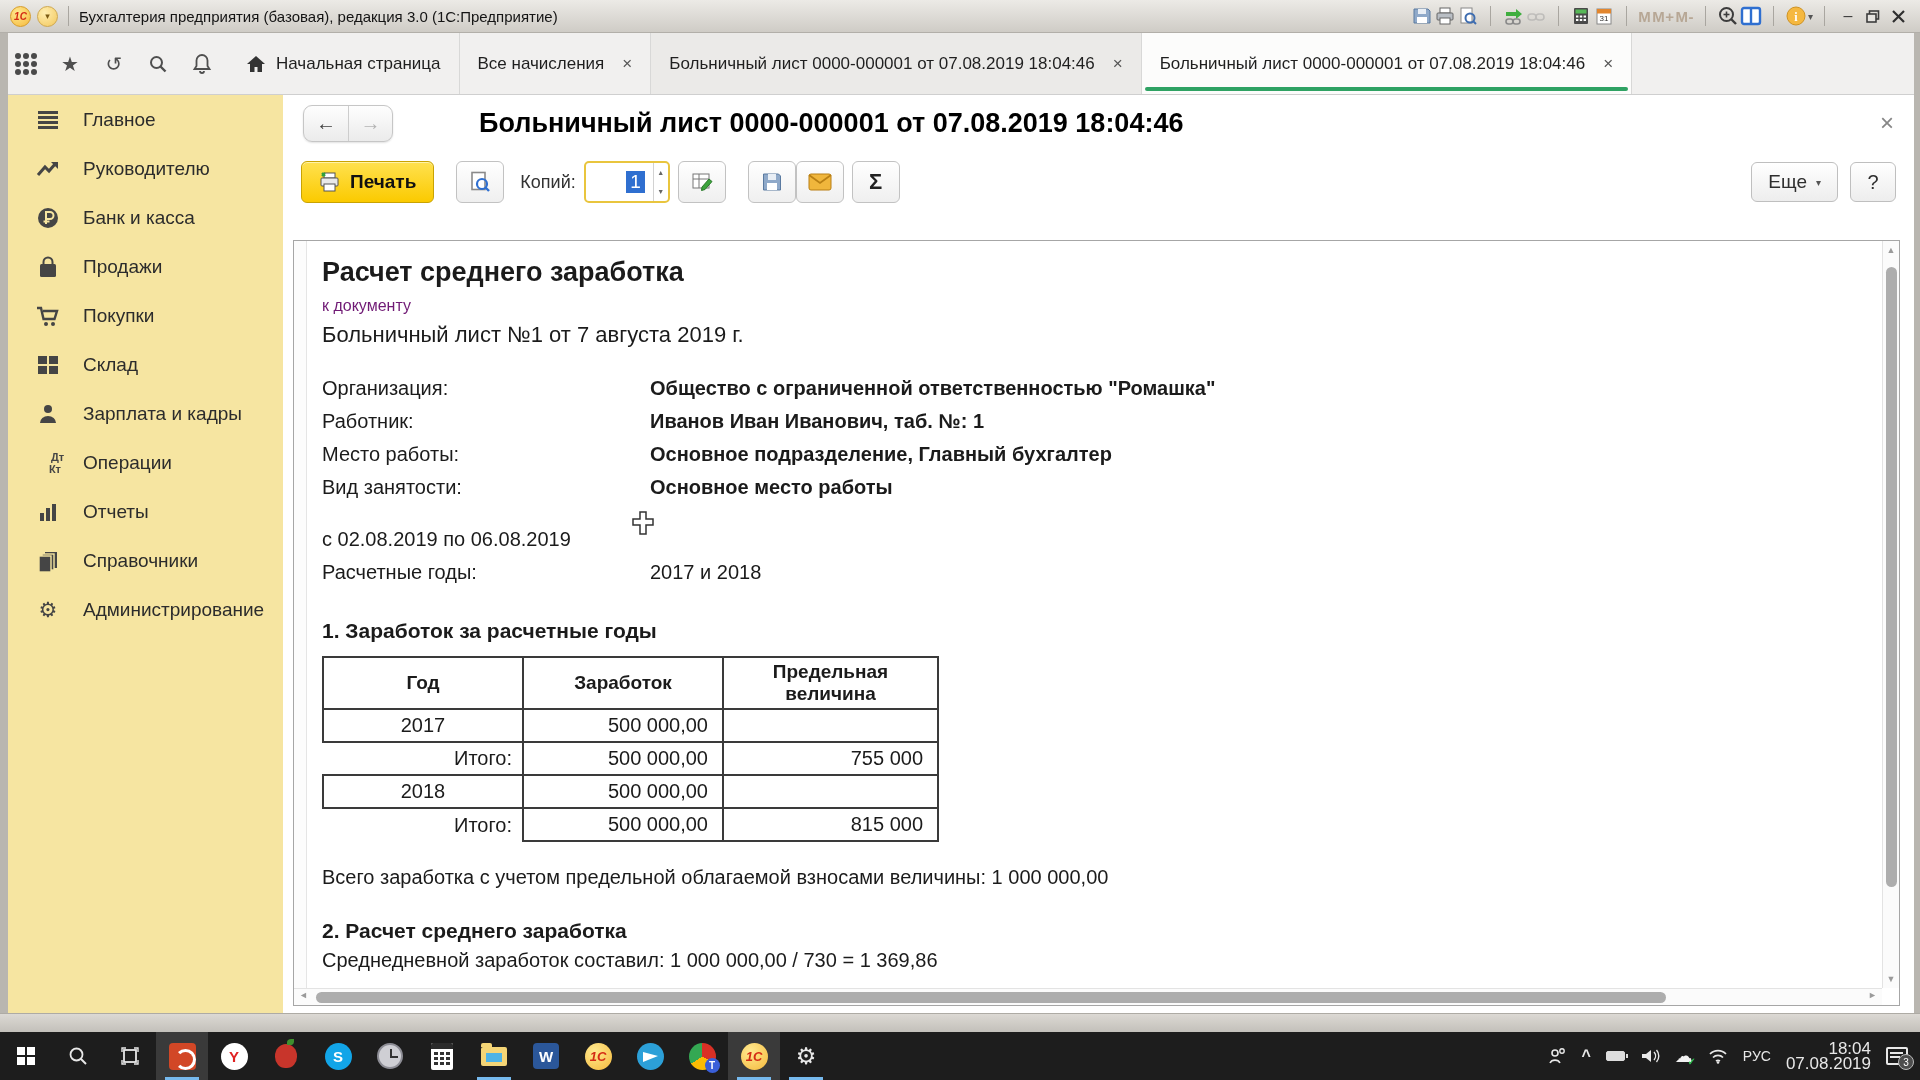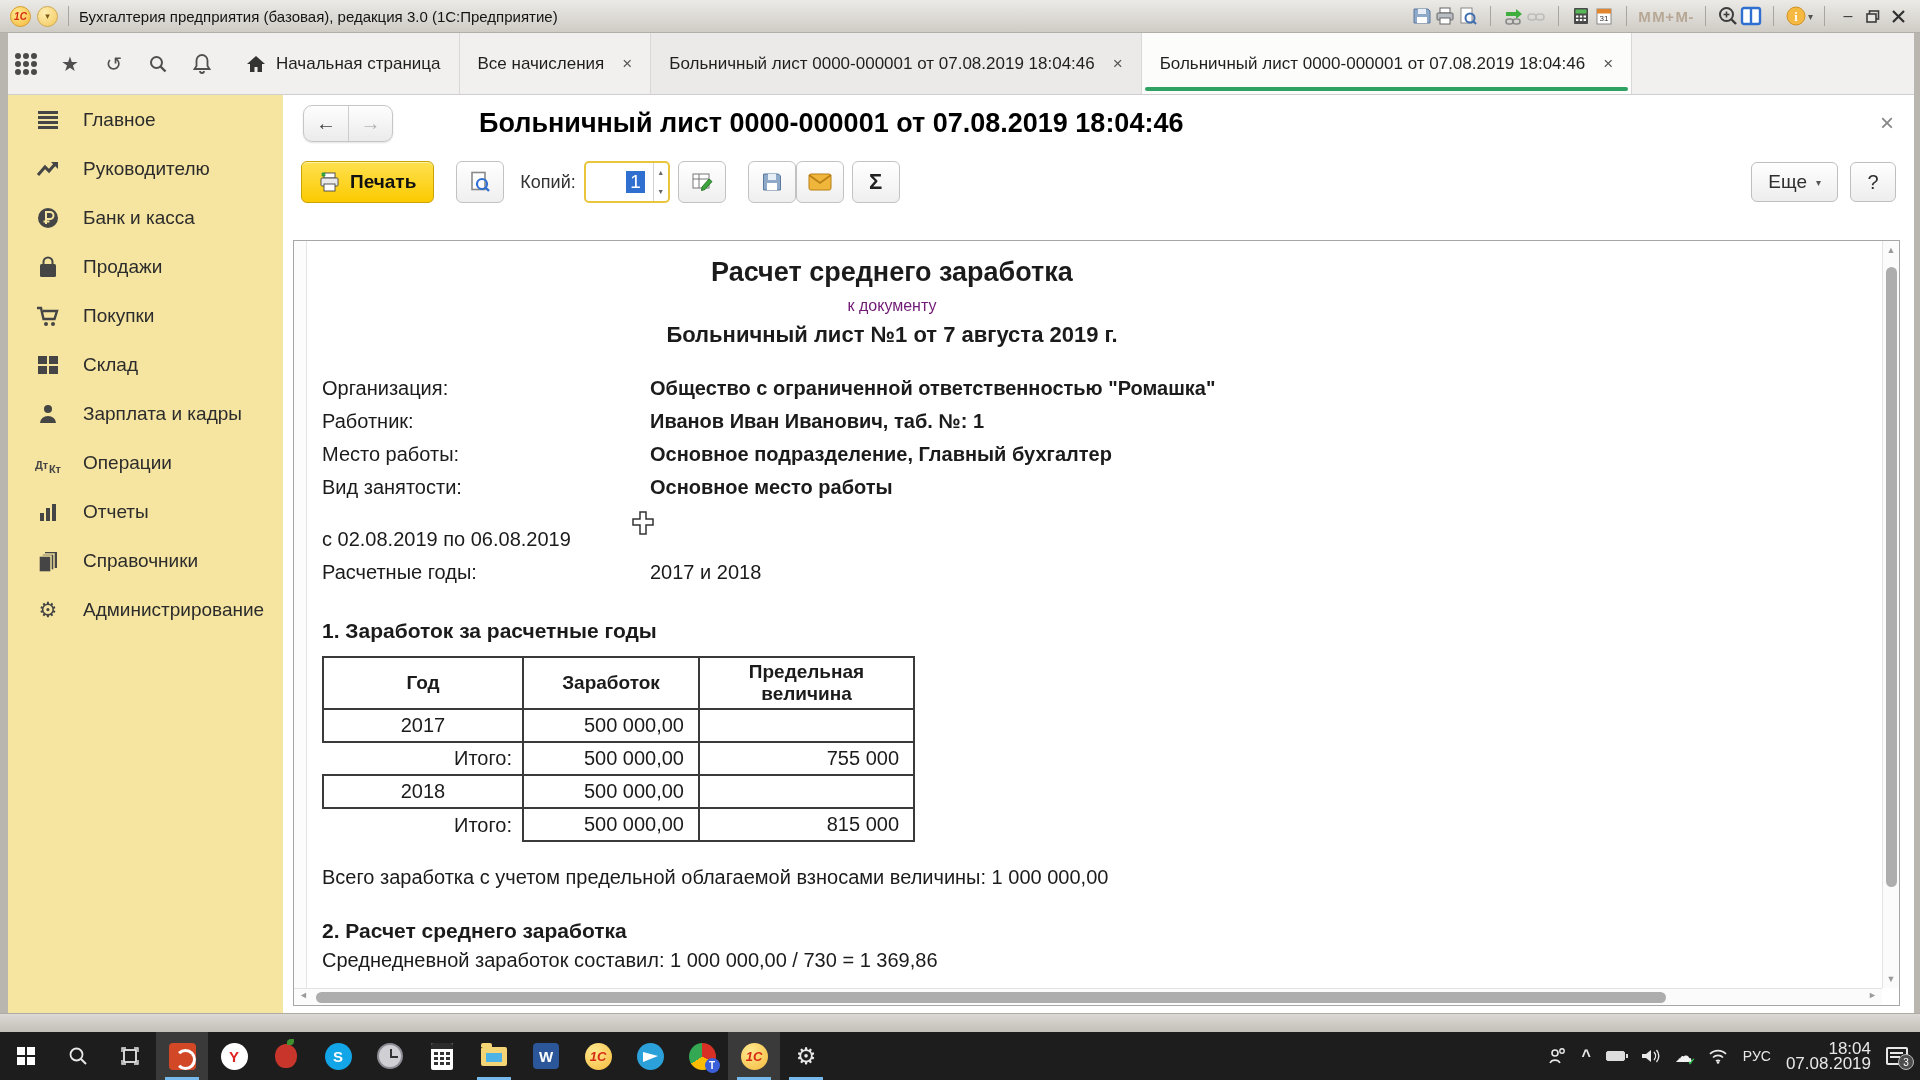--- a/index.html
+++ b/index.html
@@ -44,21 +44,21 @@
   .tab.active { background:#fcfcfb; }
   .tab.active::after { content:""; position:absolute; left:3px; right:3px; bottom:3px; height:4px;
                        background:#2fa263; border-radius:2px; }
 
   
   .sidebar { position:absolute; left:8px; top:95px; width:275px; bottom:67px; background:#f6e5a1; }
   .side-item { height:49px; display:flex; align-items:center; padding-left:26px; gap:21px;
                font-size:19px; color:#2c2c2c; }
   .side-ic { width:28px; display:flex; align-items:center; justify-content:center; color:#454545; }
   .dtkt { position:relative; width:26px; height:24px; font-size:11px; font-weight:bold; color:#454545; }
-  .dtkt b { position:absolute; left:0; top:0; font-style:normal;margin-top:8px; }
+  .dtkt b { position:absolute; left:16px; top:0; font-style:normal; }
   .dtkt i { position:absolute; right:0; bottom:0; font-style:normal; font-weight:bold; }
   .gear-glyph { font-size:21px; line-height:1; }
 
   
   .main { position:absolute; left:283px; top:95px; right:6px; bottom:67px; background:#fff; }
   .doc-header { height:56px; display:flex; align-items:center; padding:0 20px; }
   .nav-group { display:inline-flex; height:37px; width:90px; border:1px solid #c6c6c6; border-radius:9px;
                overflow:hidden; background:linear-gradient(#fefefe,#ebebeb); box-shadow:0 1px 2px rgba(0,0,0,.12); }
   .nav-btn { width:50%; display:flex; align-items:center; justify-content:center; font-size:20px; color:#3d3d3d; }
   .nav-btn + .nav-btn { border-left:1px solid #cdcdcd; color:#b3b3b3; }
@@ -92,33 +92,33 @@
   .gutter { position:absolute; left:0; top:0; bottom:17px; width:13px; background:#fcfcfc; border-right:1px solid #e5e5e5; }
   .v-scroll { position:absolute; right:0; top:0; bottom:17px; width:17px; background:#fbfbfb; border-left:1px solid #e3e3e3; }
   .v-scroll .arr { position:absolute; left:0; width:100%; text-align:center; font-size:9px; color:#9a9a9a; }
   .v-thumb { position:absolute; top:26px; left:3px; width:11px; height:620px; background:#adadad; border-radius:6px; }
   .h-scroll { position:absolute; left:0; right:17px; bottom:0; height:17px; background:#fbfbfb; border-top:1px solid #e3e3e3; }
   .h-scroll .arr { position:absolute; top:1px; font-size:9px; color:#9a9a9a; }
   .h-thumb { position:absolute; top:3px; left:22px; width:85%; height:11px; background:#adadad; border-radius:6px; }
 
   .report { position:absolute; left:14px; top:0; right:18px; bottom:17px; padding:16px 0 0 14px;
             font-size:20px; color:#1b1b1b; overflow:hidden; }
-  .r-center { width:1140px; text-align:center; }
+  .r-center { width:1140px; text-align:left; }
   .r-title { font-size:27px; font-weight:bold; margin-bottom:9px; }
   .r-sub   { font-size:16px; margin-bottom:7px; color:#701a75; }
-  .r-doc   { font-size:22px; font-weight:bold; margin-bottom:24px; }
+  .r-doc   { font-size:22px; font-weight:normal; margin-bottom:24px; }
   .info-row { display:flex; line-height:33px; }
   .info-label { width:328px; flex:none; }
   .info-val-b { font-weight:bold; }
   .period-block { margin-top:19px; }
   .sec { font-weight:bold; font-size:21px; margin-top:30px; }
   .rtable { border-collapse:collapse; margin-top:13px; }
   .rtable th, .rtable td { border:2px solid #3a3a3a; font-size:20px; }
   .rtable th { font-weight:bold; font-size:19px; padding:3px 8px; height:48px; }
-  .c-year { width:200px; } .c-earn { width:176px;text-align:center; } .c-lim { width:215px; }
+  .c-year { width:200px; } .c-earn { width:200px;text-align:center; } .c-lim { width:215px; }
   .rtable td { height:33px; padding:0 8px; }
   .td-year { text-align:center; }
   .td-total { text-align:right; border-left:none !important; border-bottom:none !important; padding-right:10px !important; }
   .td-num { text-align:right; padding-right:14px !important; }
   .total-line { margin-top:24px; }
   .avg-line { margin-top:6px; }
 
   .cursor-plus { position:absolute; left:338px; top:270px; }
 
   

